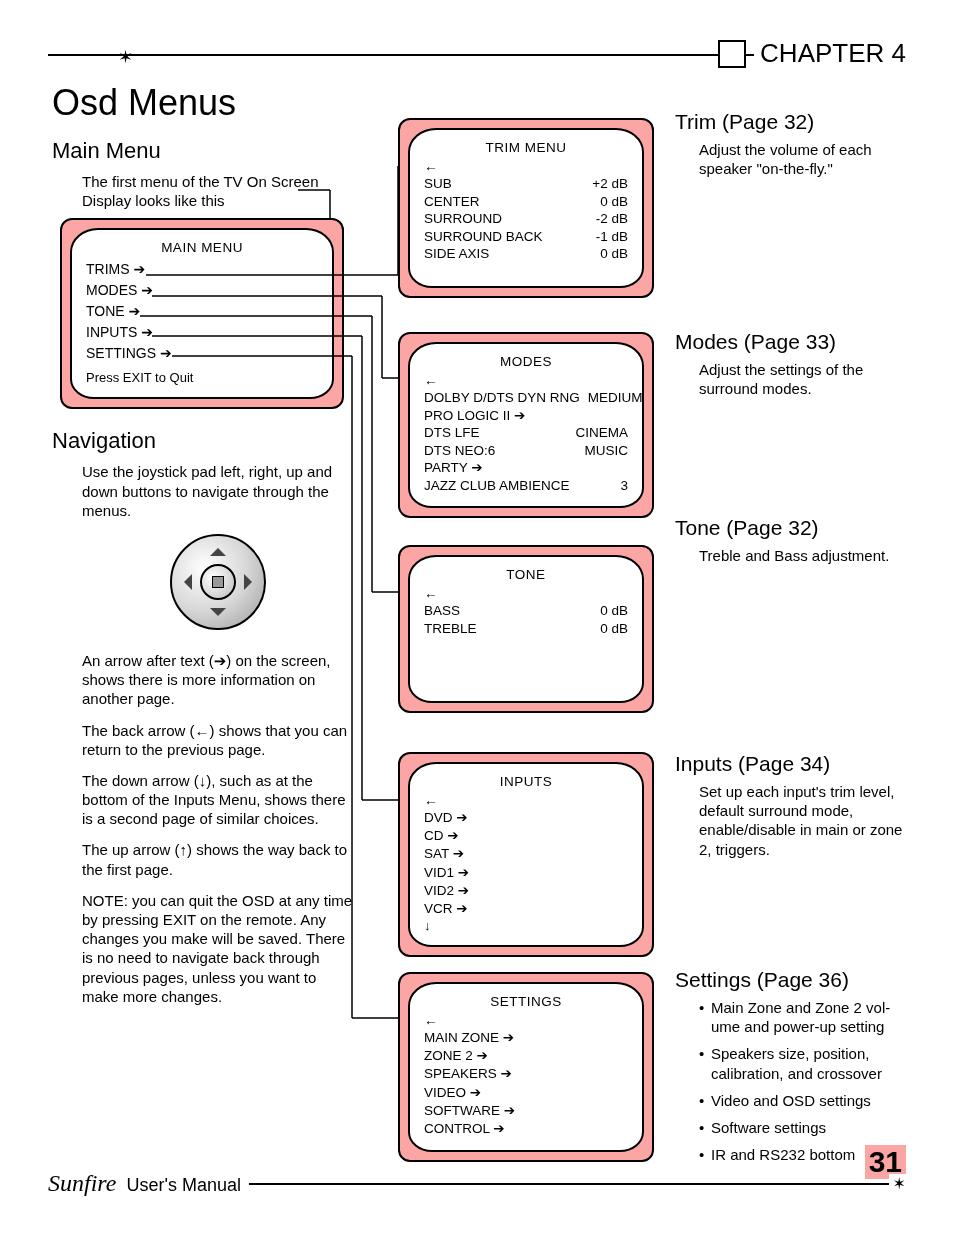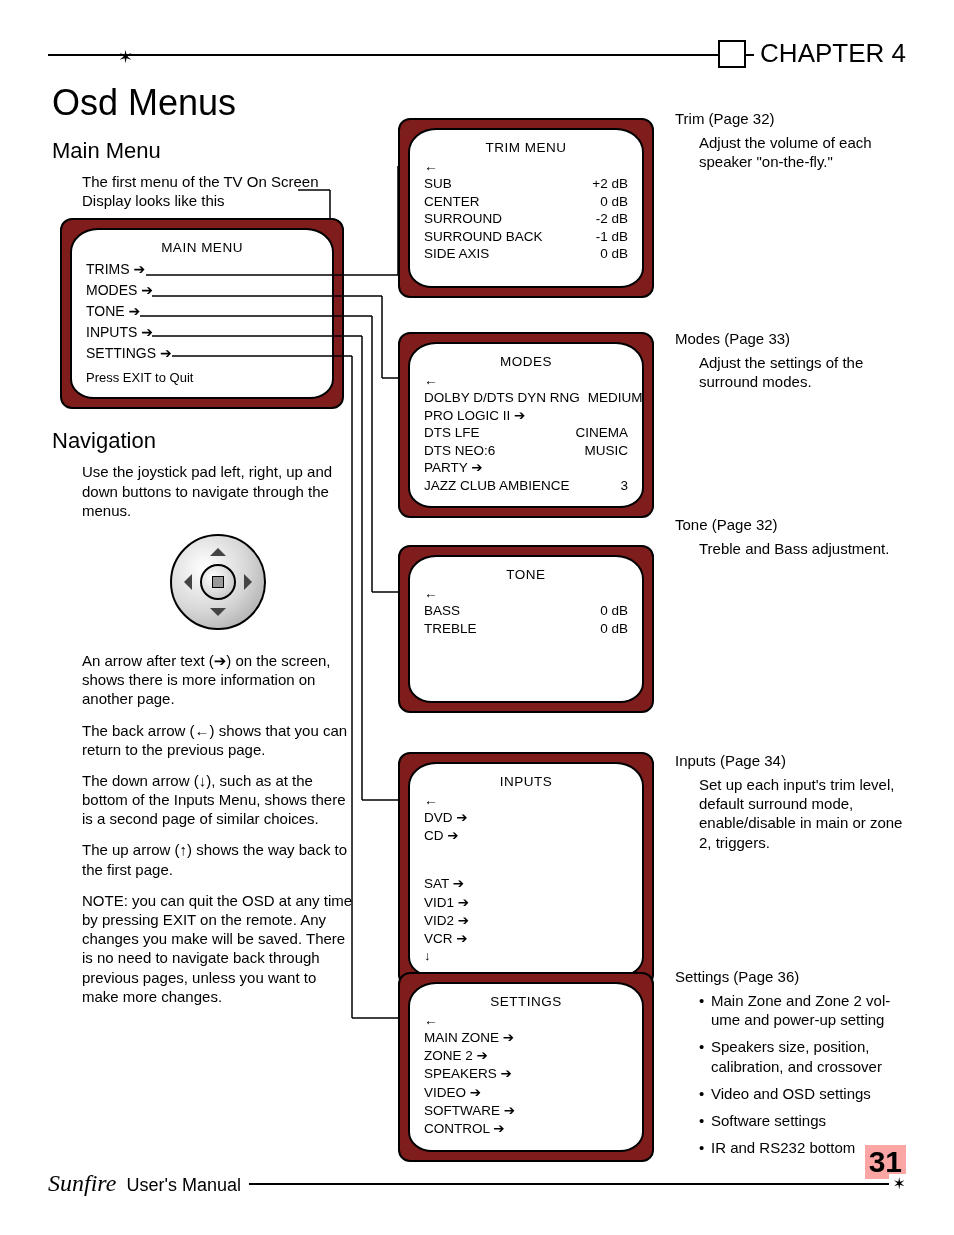--- a/index.html
+++ b/index.html
@@ -89,21 +89,21 @@
   .dpad-arr.dn { left:40px; bottom:6px; border-top-color:#444;}
   .dpad-arr.lf { top:40px; left:6px; border-right-color:#444;}
   .dpad-arr.rt { top:40px; right:6px; border-left-color:#444;}
 
   
   .tv {
     position: absolute;
     width: 256px;
   }
   .tv-frame {
-    background: #7f1d1d;
+    background: #fca5a5;
     border: 2px solid #000;
     border-radius: 12px;
     padding: 8px;
   }
   .tv-inner {
     background: #fff;
     border: 2px solid #000;
     border-radius: 28px 28px 24px 24px / 24px 24px 20px 20px;
     padding: 10px 14px 12px 14px;
     min-height: 150px;
@@ -115,21 +115,21 @@
   .tv-row .lbl { white-space:nowrap; }
   .tv-row .val { white-space:nowrap; padding-left:8px;}
   .tv-footer { text-align:left; font-size:13px; margin-top:6px;}
   .tv-back { font-size:14px; line-height:1; margin-bottom:2px;}
   .arrow-d-sym{ font-size:13px;}
 
   
   .rcol {
     position:absolute; left:675px; width:232px;
   }
-  .rcol h3 { font-size:15px; font-weight:400; margin-bottom:6px;}
+  .rcol h3 { font-size:21px; font-weight:400; margin-bottom:6px;}
   .rcol p { font-size:15px; line-height:1.28; padding-left:24px;}
   .rcol ul { padding-left:24px; list-style:none; font-size:15px; line-height:1.28;}
   .rcol ul li { position:relative; padding-left:12px; margin-bottom:8px;}
   .rcol ul li::before{ content:"•"; position:absolute; left:0;}
 
   
   svg.connectors {
     position:absolute; top:0; left:0; width:954px; height:1235px; pointer-events:none;
   }
 
@@ -288,21 +288,21 @@
   </div>
 
   <div class="tv" style="left:398px; top:752px;">
     <div class="tv-frame">
         <div class="tv-inner" style="min-height:168px;">
       <div class="tv-title">INPUTS</div>
       <div class="tv-back">←</div>
       <div id="tv-inputs-items">
             <div style="line-height: 1.35;">DVD ➔</div>
             <div style="line-height: 1.35;">CD ➔</div>
-            <div style="line-height: 1.35; margin-top: 30px;">SAT ➔</div>
+            <div style="line-height: 1.35;">SAT ➔</div>
             <div style="line-height: 1.35;">VID1 ➔</div>
             <div style="line-height: 1.35;">VID2 ➔</div>
             <div style="line-height: 1.35;">VCR ➔</div>
           </div>
       <div class="arrow-d-sym">↓</div>
     </div>
       </div>
   </div>
 
   <div class="tv" style="left:398px; top:972px;">

